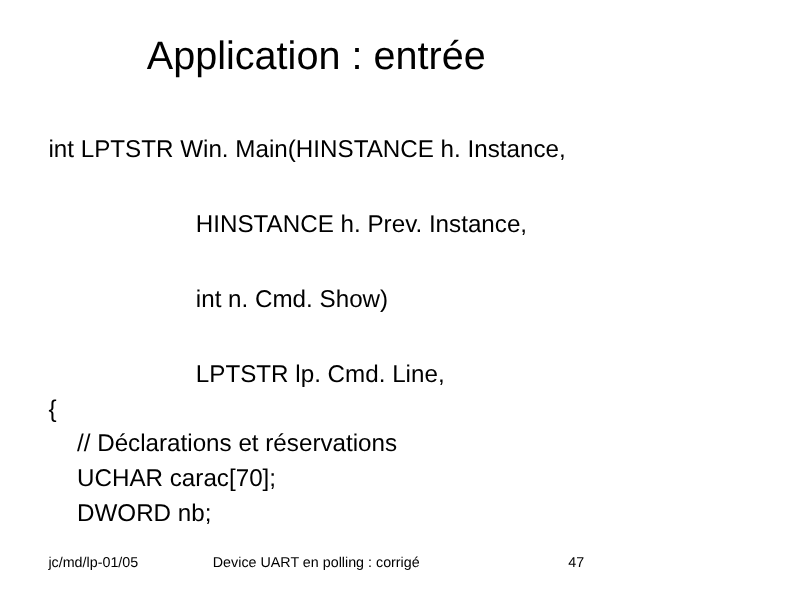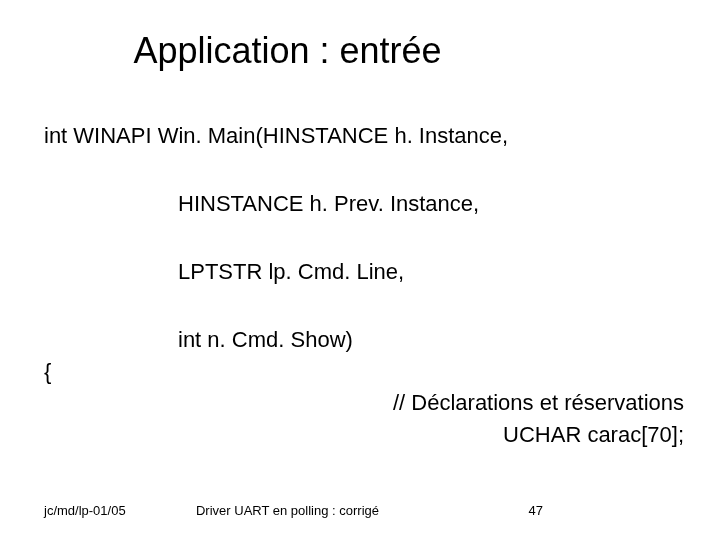--- a/index.html
+++ b/index.html
@@ -1,42 +1,43 @@
 <!DOCTYPE html>
 <html><head>
 <meta charset="utf-8">
 <style>
   * { margin: 0; padding: 0; box-sizing: border-box; }
   html, body { width: 720px; height: 540px; background: #fff; font-family: Arial, Helvetica, sans-serif; color: #000; }
   .slide { position: relative; width: 575px; height: 540px; border-radius: 10px; }
   .title { position: absolute; top: 30px; left: 0; width: 100%; text-align: center; font-size: 36px; font-weight: 400; }
   .body { position: absolute; top: 120px; left: 44px; width: 640px; font-size: 22px; line-height: 1.45; }
   .body .indent1 { padding-left: 134px; margin-top: 36px; }
-  .body .indent2 { padding-left: 26px; text-align: right; }
+  .body .indent2 { padding-left: 26px; }
   .footer { position: absolute; bottom: 22px; left: 0; width: 100%; font-size: 13px; }
   .footer-left  { position: absolute; left: 44px; bottom: 0; }
   .footer-center{ position: absolute; left: 0; width: 100%; text-align: center; bottom: 0; }
-  .footer-right { position: absolute; right: 32px; bottom: 0; margin-top: 36px; }
+  .footer-right { position: absolute; right: 44px; bottom: 0; margin-top: 36px; }
 </style>
 </head>
 <body>
 
 <div class="slide">
 
   <div class="title">Application : entrée</div>
 
   <div class="body">
-    <div>int WINAPI Win. Main(HINSTANCE h. Instance,</div>
+    <div>int LPTSTR Win. Main(HINSTANCE h. Instance,</div>
     <div class="indent1">HINSTANCE h. Prev. Instance,</div>
+    <div class="indent1">int n. Cmd. Show)</div>
     <div class="indent1">LPTSTR lp. Cmd. Line,</div>
-    <div class="indent1">int n. Cmd. Show)</div>
     <div>{</div>
     <div class="indent2">// Déclarations et réservations</div>
     <div class="indent2">UCHAR carac[70];</div>
+    <div class="indent2">DWORD nb;</div>
   </div>
 
   <div class="footer">
     <span class="footer-left">jc/md/lp-01/05</span>
-    <span class="footer-center">Driver UART en polling : corrigé</span>
+    <span class="footer-center">Device UART en polling : corrigé</span>
     <span class="footer-right">47</span>
   </div>
 
 </div>
 
 </body></html>

